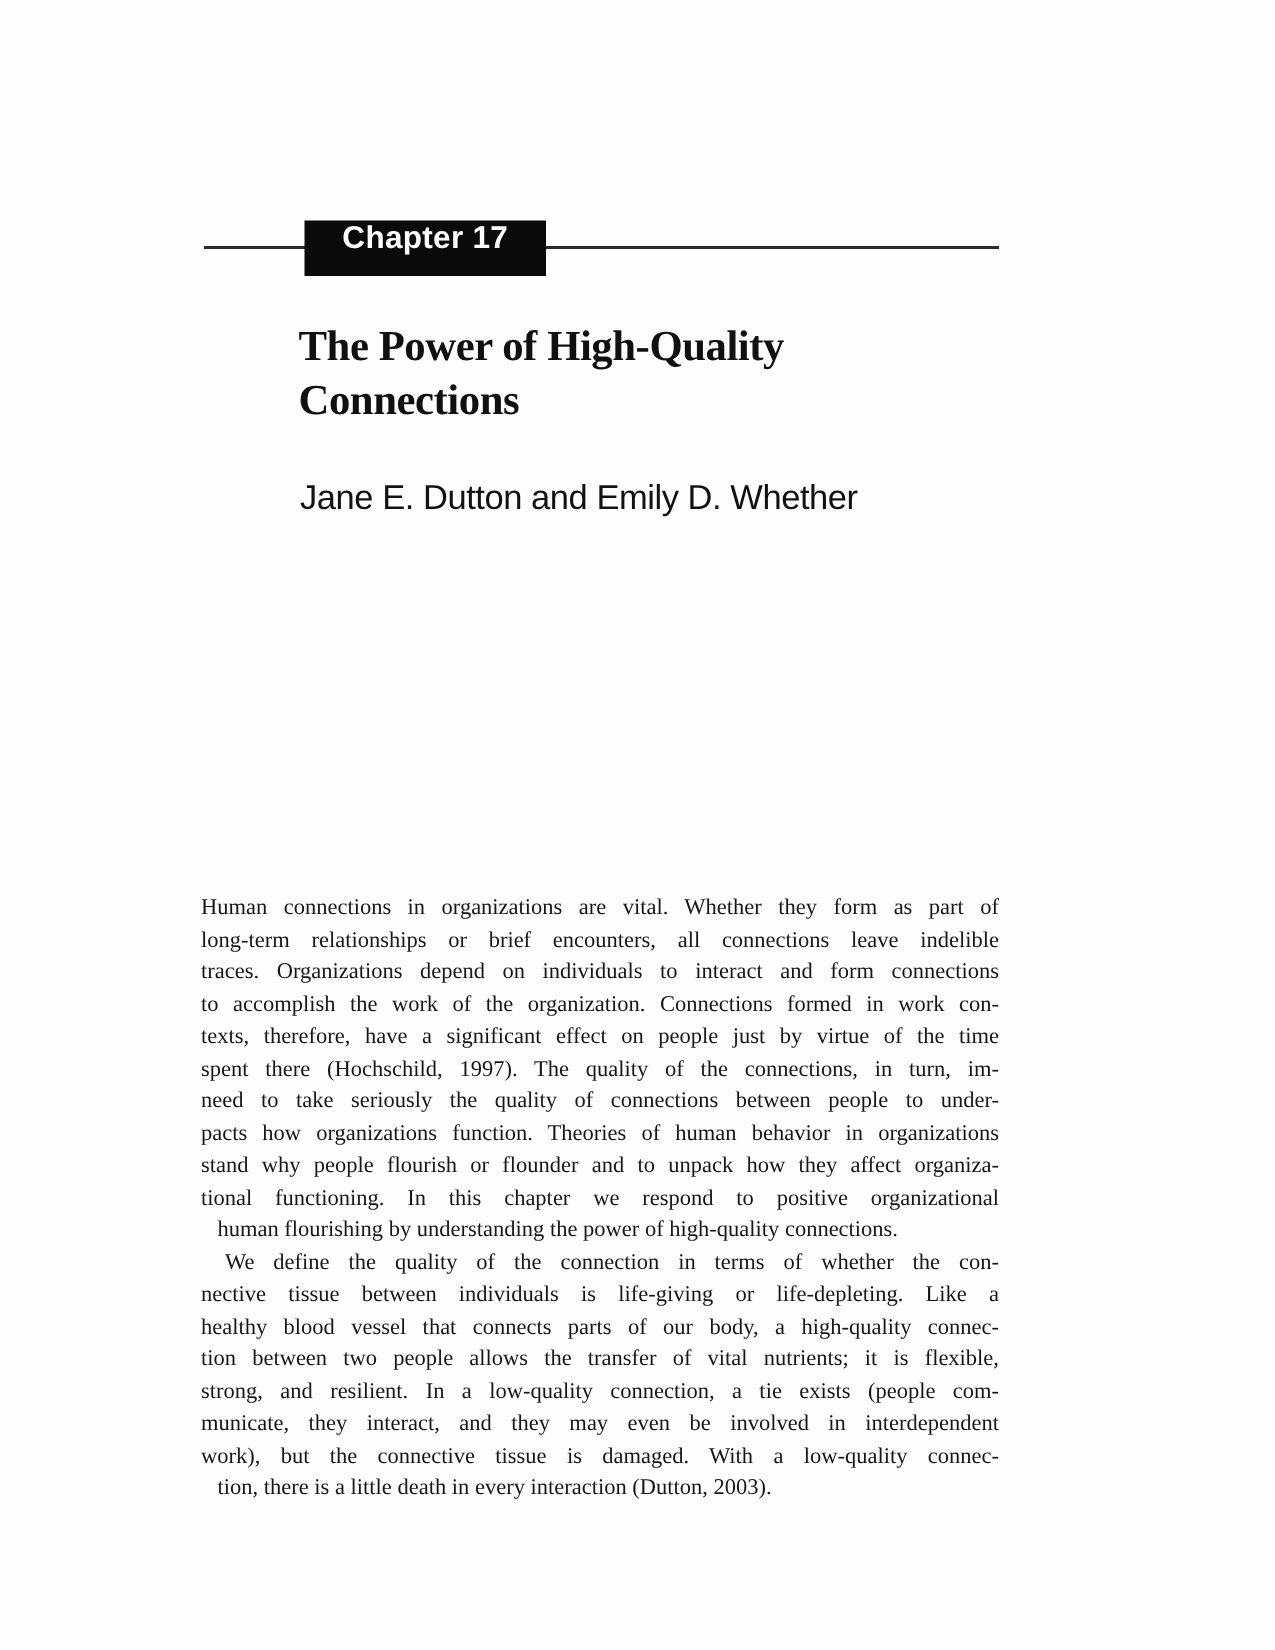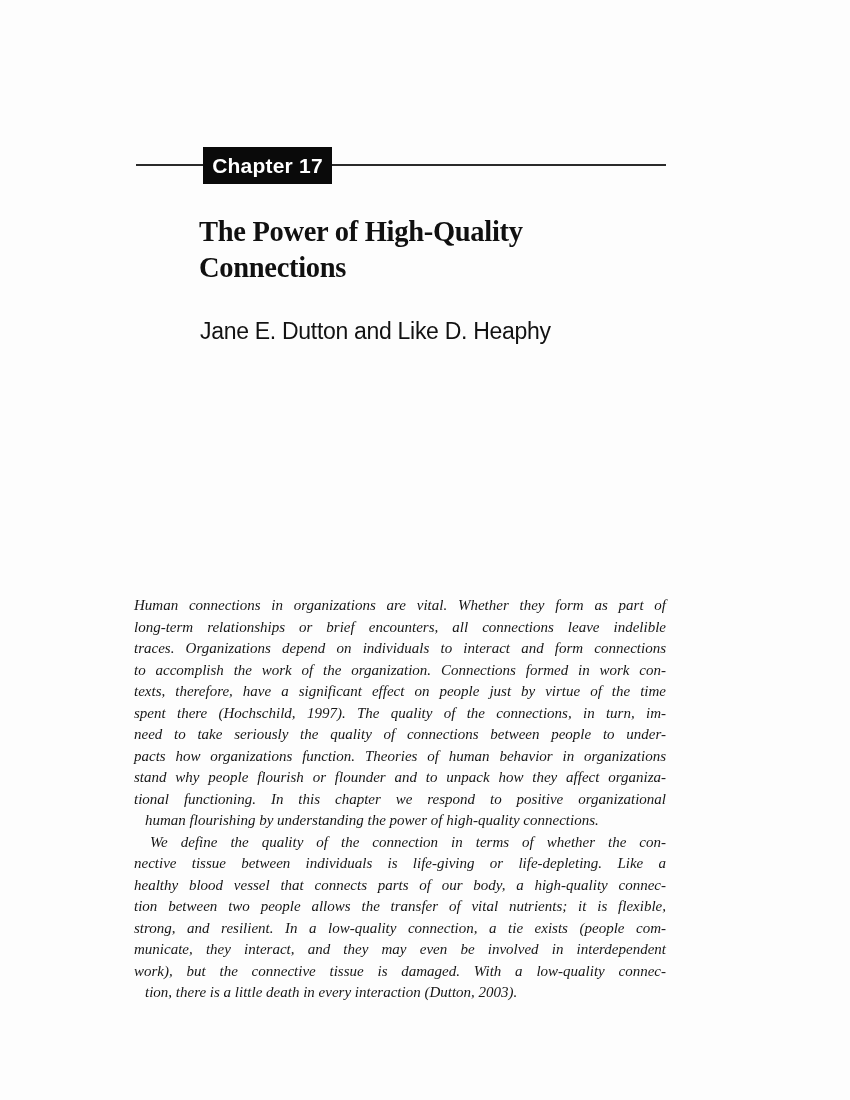--- a/index.html
+++ b/index.html
@@ -21,25 +21,25 @@
     left: 136px;
     top: 164px;
     width: 530px;
     height: 2px;
     background: var(--rule-color, #2b2b2b);
   }
   .chapter-box {
     position: absolute;
     left: 203px;
     top: 147px;
-    width: 129px;
+    width: 161px;
     height: 37px;
     background: var(--box-color, #0a0a0a);
     display: flex;
-    align-items: center;
+    align-items: flex-start;
     justify-content: center;
   }
   .chapter-box span {
     font-family: "Liberation Sans", "DejaVu Sans", sans-serif;
     font-weight: bold;
     font-size: 21px;
     letter-spacing: 0.2px;
     color: var(--label-color, #ffffff);
     white-space: nowrap;
   }
@@ -78,42 +78,41 @@
     font-family: "Liberation Serif", "DejaVu Serif", serif;
     font-size: 15px;
     line-height: 21.5px;
     color: #161616;
   }
   .paragraph { margin: 0; }
   .line {
     text-align: justify;
     text-align-last: justify;
     white-space: normal;
-    font-style: italic;
   }
   .line.last { text-align-last: left; margin-left: 11px; }
   .line.indent { text-indent: 16px; }
 </style>
 </head>
 <body>
 
 <div class="page" style="--page-bg: #fdfdfd; --text-color: #141414; --box-color: #0a0a0a; --label-color: #ffffff; --rule-color: #2b2b2b;">
 
   <div class="chapter-rule"></div>
 
   <div class="chapter-box">
     <span>Chapter 17</span>
   </div>
 
   <h1 class="title">
     <span class="title-line">The Power of High-Quality</span>
     <span class="title-line">Connections</span>
   </h1>
 
-  <div class="authors">Jane E. Dutton and Like D. Heaphy</div>
+  <div class="authors">Jane E. Dutton and Emily D. Whether</div>
 
   <div class="body-text">
     <div class="paragraph">
         <div class="line">Human connections in organizations are vital. Whether they form as part of</div>
         <div class="line">long-term relationships or brief encounters, all connections leave indelible</div>
         <div class="line">traces. Organizations depend on individuals to interact and form connections</div>
         <div class="line">to accomplish the work of the organization. Connections formed in work con-</div>
         <div class="line">texts, therefore, have a significant effect on people just by virtue of the time</div>
         <div class="line">spent there (Hochschild, 1997). The quality of the connections, in turn, im-</div>
         <div class="line">need to take seriously the quality of connections between people to under-</div>

